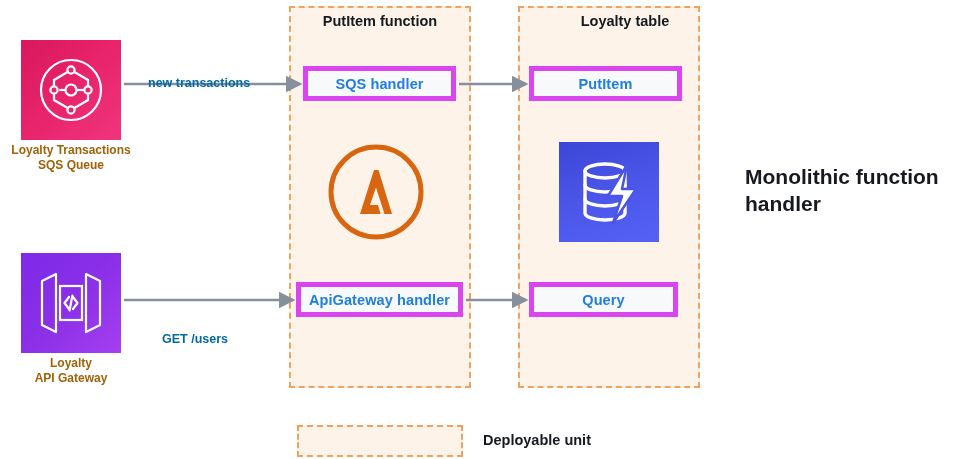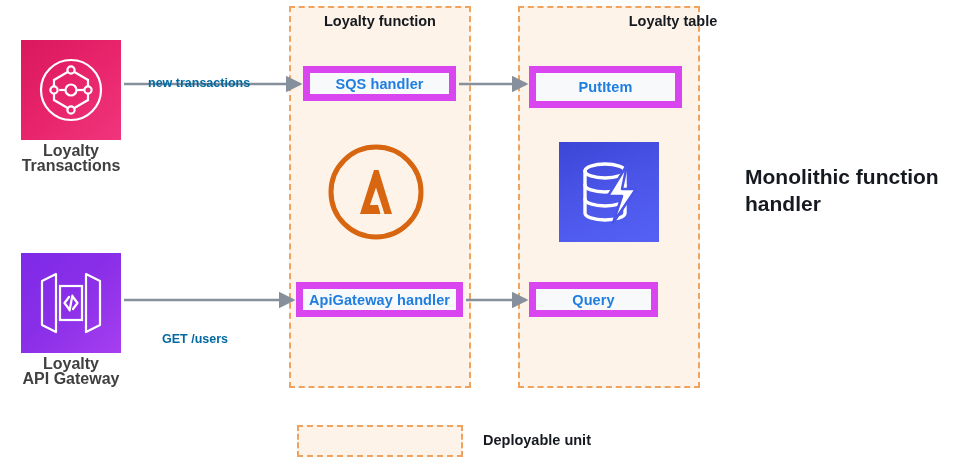--- a/index.html
+++ b/index.html
@@ -32,21 +32,21 @@
     font-weight: bold;
     font-size: 14.5px;
     color: #16191f;
     text-align: center;
     width: 100%;
   }
 
   
   .opbox {
     box-sizing: border-box;
-    border: 7px solid #d946ef;
+    border: 5px solid #d946ef;
     background: #f7f9fb;
     display: flex;
     align-items: center;
     justify-content: center;
     font-weight: bold;
     font-size: 14.5px;
     color: #1f7ee0;
     letter-spacing: 0.1px;
   }
 
@@ -63,23 +63,23 @@
   .tile-apigw {
     background: linear-gradient(135deg, #7d2ae8 0%, #8b2fe8 50%, #a63ff0 100%);
   }
   .tile-ddb {
     background: linear-gradient(160deg, #3b45d6 0%, #4a55e8 45%, #5561f5 100%);
   }
 
   .caption {
     text-align: center;
     font-weight: bold;
-    font-size: 16px;
+    font-size: 12px;
     line-height: 15px;
-    color: #404040;
+    color: #a16207;
   }
 
   .edge-label {
     font-weight: bold;
     font-size: 12.5px;
     color: #0369a1;
     white-space: nowrap;
   }
 
   .headline {
@@ -101,40 +101,41 @@
     white-space: nowrap;
   }
   svg { display: block; overflow: visible; }
 </style>
 </head>
 <body>
 
 <div class="canvas">
 
   <div class="unit abs" style="left:289px; top:6px; width:182px; height:382px;"></div>
-  <div class="unit-title abs" style="left:289px; top:13px; width:182px;">Loyalty function</div>
+  <div class="unit-title abs" style="left:289px; top:13px; width:182px;">PutItem function</div>
 
   <div class="unit abs" style="left:518px; top:6px; width:182px; height:382px;"></div>
-  <div class="unit-title abs" style="left:518px; top:13px; width:214px;padding-left:48px;">Loyalty table</div>
+  <div class="unit-title abs" style="left:518px; top:13px; width:214px;">Loyalty table</div>
 
   <div class="tile tile-sqs abs" style="left:21px; top:40px; width:100px; height:100px;">
     <svg width="74" height="74" viewBox="0 0 74 74" aria-hidden="true">
       <circle cx="37" cy="37" r="30" fill="none" stroke="#ffffff" stroke-width="2.2"></circle>
       <path d="M37 17 L54 27 L54 47 L37 57 L20 47 L20 27 Z" fill="none" stroke="#ffffff" stroke-width="2.2"></path>
       <circle cx="37" cy="37" r="5.5" fill="none" stroke="#ffffff" stroke-width="2.2"></circle>
       <circle cx="37" cy="17" r="3.6" fill="#e8246b" stroke="#ffffff" stroke-width="2.2"></circle>
       <circle cx="37" cy="57" r="3.6" fill="#e8246b" stroke="#ffffff" stroke-width="2.2"></circle>
       <circle cx="20" cy="37" r="3.6" fill="#e8246b" stroke="#ffffff" stroke-width="2.2"></circle>
       <circle cx="54" cy="37" r="3.6" fill="#e8246b" stroke="#ffffff" stroke-width="2.2"></circle>
       <line x1="25.2" y1="37" x2="31.5" y2="37" stroke="#ffffff" stroke-width="2.2"></line>
       <line x1="42.5" y1="37" x2="50.4" y2="37" stroke="#ffffff" stroke-width="2.2"></line>
     </svg>
   </div>
   <div class="caption abs" style="left:0px; top:143px; width:142px;">
     <div>Loyalty Transactions</div>
+    <div>SQS Queue</div>
   </div>
 
   <div class="tile tile-apigw abs" style="left:21px; top:253px; width:100px; height:100px;">
     <svg width="70" height="70" viewBox="0 0 70 70" aria-hidden="true">
       <path d="M20 6 L6 13 L6 57 L20 64 Z" fill="none" stroke="#ffffff" stroke-width="2.2" stroke-linejoin="round"></path>
       <path d="M50 6 L64 13 L64 57 L50 64 Z" fill="none" stroke="#ffffff" stroke-width="2.2" stroke-linejoin="round"></path>
       <rect x="24" y="18" width="22" height="34" fill="none" stroke="#ffffff" stroke-width="2.2"></rect>
       <path d="M33 29 L28.5 35 L33 41" fill="none" stroke="#ffffff" stroke-width="2.2" stroke-linecap="round" stroke-linejoin="round"></path>
       <path d="M37 29 L41.5 35 L37 41" fill="none" stroke="#ffffff" stroke-width="2.2" stroke-linecap="round" stroke-linejoin="round"></path>
       <line x1="36.4" y1="27.5" x2="33.6" y2="42.5" stroke="#ffffff" stroke-width="2.2" stroke-linecap="round"></line>
@@ -145,24 +146,24 @@
     <div>API Gateway</div>
   </div>
 
   <div class="opbox abs" style="left:303px; top:66px; width:153px; height:35px;">
     <span>SQS handler</span>
   </div>
   <div class="opbox abs" style="left:296px; top:282px; width:167px; height:35px;">
     <span>ApiGateway handler</span>
   </div>
 
-  <div class="opbox abs" style="left:529px; top:66px; width:153px; height:42px;">
+  <div class="opbox abs" style="left:529px; top:66px; width:153px; height:35px;">
     <span>PutItem</span>
   </div>
-  <div class="opbox abs" style="left:529px; top:282px; width:129px; height:35px;">
+  <div class="opbox abs" style="left:529px; top:282px; width:149px; height:35px;">
     <span>Query</span>
   </div>
 
   <div class="abs" style="left:326px; top:142px; width:100px; height:100px;">
     <svg width="100" height="100" viewBox="0 0 100 100" aria-hidden="true">
       <circle cx="50" cy="50" r="45" fill="none" stroke="#d8650f" stroke-width="5"></circle>
       <path d="M34 72 L48 28 L52.5 28 L66 72 L58.5 72 L50 45.5 L44 63 L52 63 L54.5 72 Z" fill="#d8650f"></path>
     </svg>
   </div>
 

